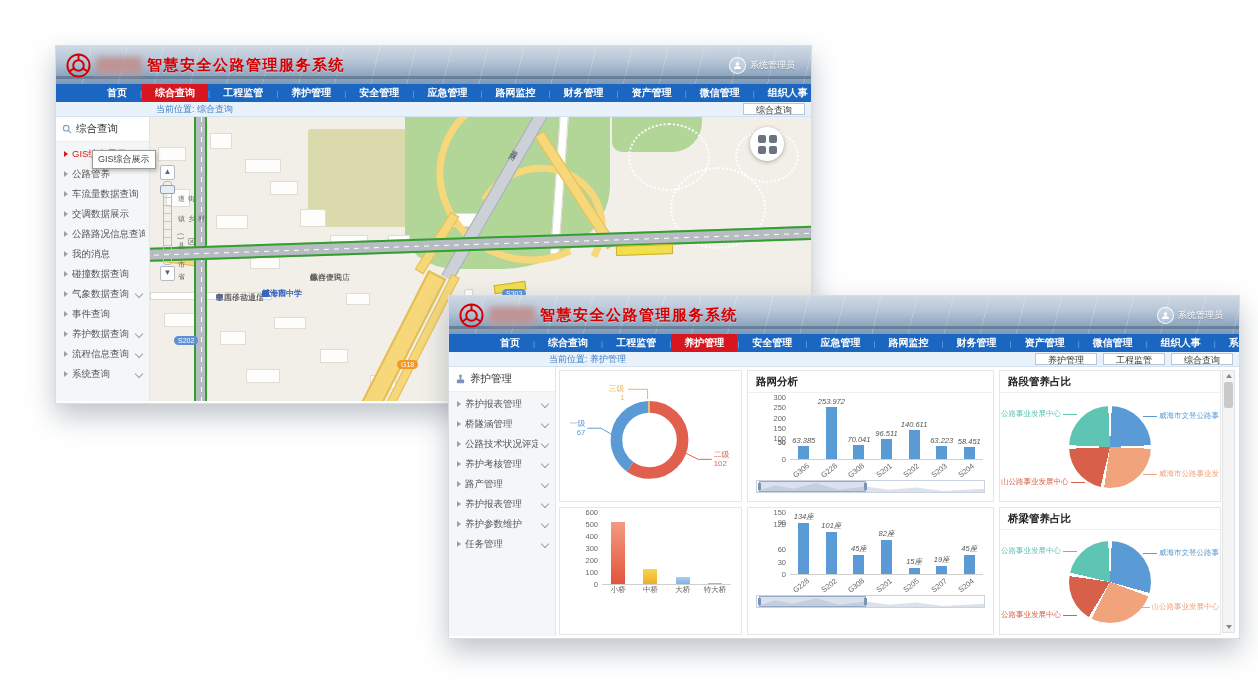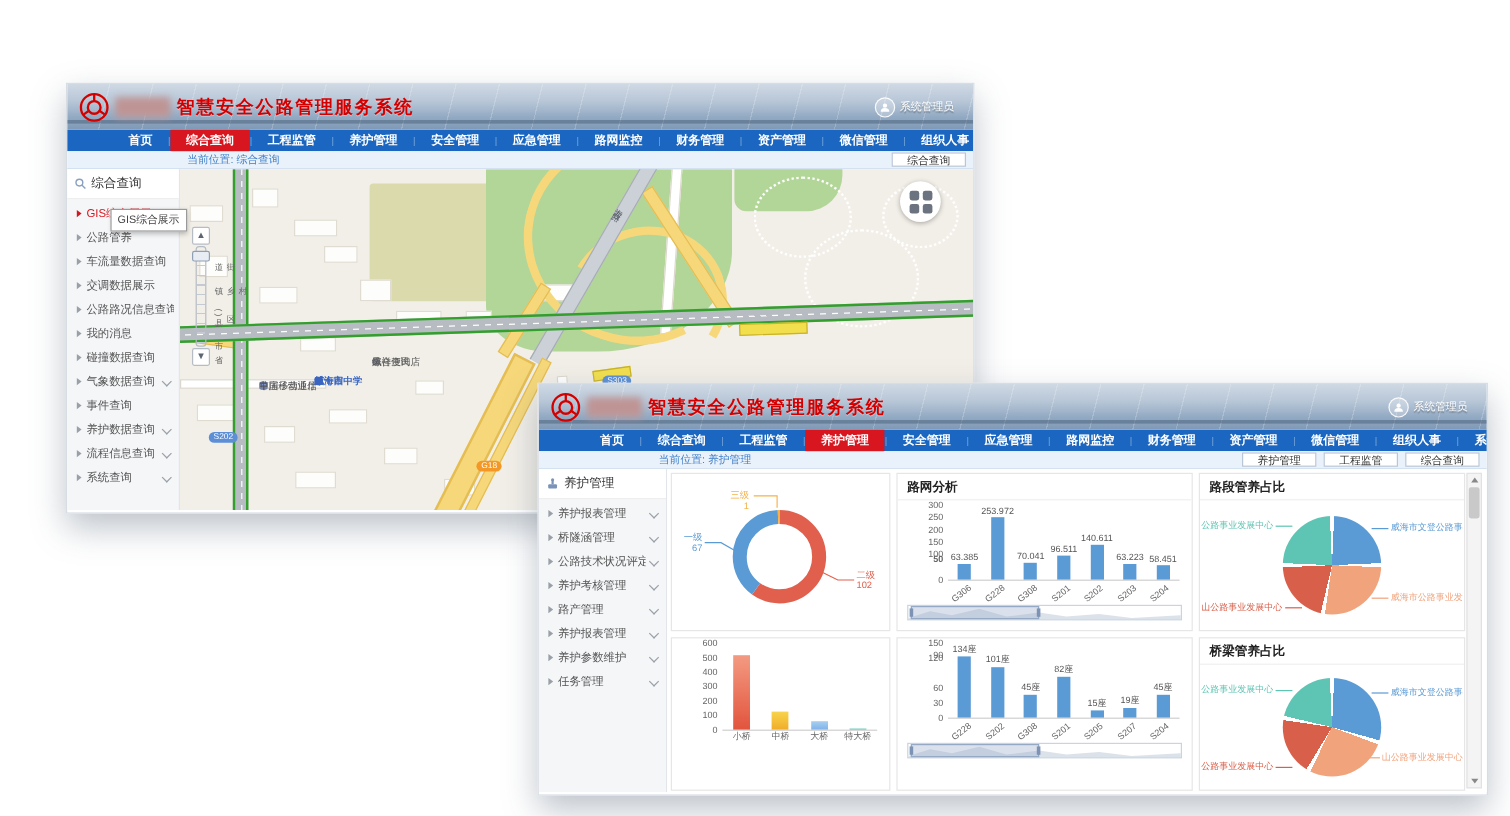--- a/index.html
+++ b/index.html
@@ -1,17 +1,17 @@
 <!DOCTYPE html>
 <html><head>
 <meta charset="utf-8">
 <style>
   html,body{margin:0;padding:0;background:#ffffff;font-family:"Liberation Sans","DejaVu Sans",sans-serif;}
   .stage{position:relative;width:1258px;height:680px;overflow:hidden;background:#fff;}
-  .window{position:absolute;background:#fff;border:1px solid #d8dde3;box-shadow:0 12px 26px rgba(110,125,140,.45);overflow:hidden;margin-top:24px;}
+  .window{position:absolute;background:#fff;border:1px solid #d8dde3;box-shadow:0 12px 26px rgba(110,125,140,.45);overflow:hidden;}
   .win-gis{left:55px;top:45px;width:755px;height:357px;}
   .win-maint{left:448px;top:295px;width:790px;height:342px;z-index:5;}
 
   
   .banner{position:relative;height:38px;background:linear-gradient(180deg,#cfd9e4 0%,#b6c5d6 40%,#93aac3 72%,#7f99b6 100%);display:flex;align-items:center;justify-content:space-between;padding:0 10px;overflow:hidden;}
   .banner::before{content:"";position:absolute;inset:0;background:repeating-linear-gradient(104deg,transparent 0 34px,rgba(255,255,255,.28) 34px 35px);opacity:.7;}
   .banner::after{content:"";position:absolute;left:0;right:0;bottom:5px;height:3px;background:rgba(72,94,120,.5);}
   .brand{position:relative;display:flex;align-items:center;gap:5px;z-index:2;}
   .logo{width:25px;height:25px;flex:0 0 auto;}
   .redacted{display:inline-block;width:46px;height:17px;border-radius:2px;background:#bf9494;filter:blur(3px);}
@@ -97,21 +97,21 @@
   .vs-arrow.up i{border-bottom:4px solid #888;}
   .vs-arrow.down i{border-top:4px solid #888;}
   .vs-thumb{position:absolute;left:1px;right:1px;top:11px;height:26px;background:#c9c9c9;border-radius:2px;cursor:pointer;}
 
   
   .bchart{position:absolute;inset:4px 6px 2px 6px;display:flex;flex-direction:column;}
   .bplot{position:relative;margin-left:36px;margin-right:4px;border-bottom:1px solid #cfcfcf;}
   .ytick{left:-36px;width:32px;position:absolute;text-align:right;font-size:7.5px;color:#666;transform:translateY(50%);}
   .bars{position:absolute;inset:0;display:flex;align-items:flex-end;}
   .slot{flex:1 1 0;display:flex;flex-direction:column;align-items:center;justify-content:flex-end;height:100%;}
-  .bval{font-size:7.5px;color:#555;margin-bottom:1px;white-space:nowrap;}
+  .bval{font-size:7.5px;color:#555;margin-bottom:1px;white-space:nowrap;font-style:italic;}
   .bar{width:11px;}
   .xlabels{display:flex;margin-left:36px;margin-right:4px;height:18px;}
   .xlabels span{flex:1 1 0;text-align:center;font-size:7.5px;color:#666;white-space:nowrap;}
   .xlabels.rot span{transform:rotate(-38deg) translate(-3px,4px);}
   .dz{position:relative;height:11px;border:1px solid #c9d4e0;background:#fff;margin:2px 2px 0;}
   .dz svg{position:absolute;inset:0;width:100%;height:100%;}
   .dz-sel{position:absolute;left:1%;top:0;bottom:0;width:46%;background:rgba(150,170,200,.35);border:1px solid #96a9c4;cursor:pointer;}
   .dz-sel::before,.dz-sel::after{content:"";position:absolute;top:1px;bottom:1px;width:3px;background:#7d93b5;}
   .dz-sel::before{left:-2px;}
   .dz-sel::after{right:-2px;}

